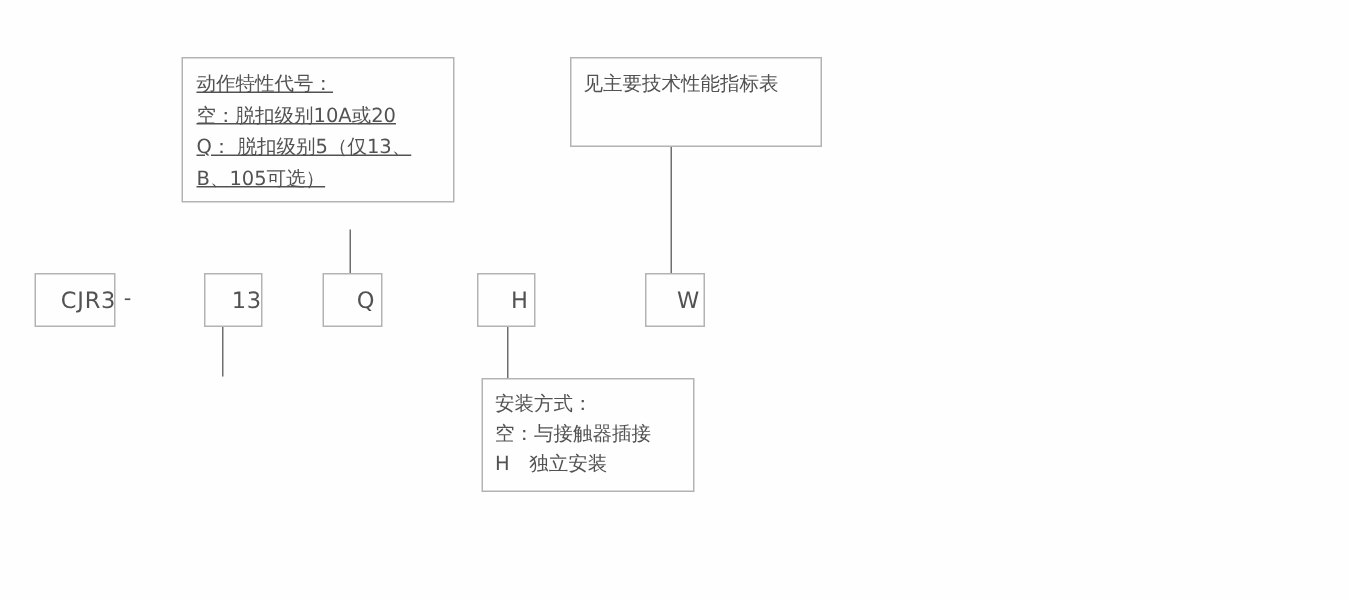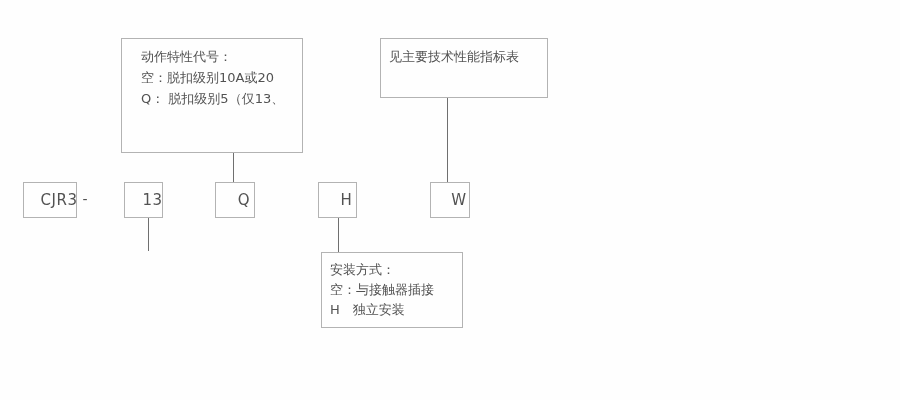--- a/index.html
+++ b/index.html
@@ -43,44 +43,45 @@
     position: absolute;
     width: 1px;
     background: #6f6f6f;
   }
   .dash {
     position: absolute;
     font-size: 14px;
     color: #525252;
   }
   
-  .callout-action   { left: 121px; top: 38px;  width: 182px; height: 115px; padding: 7px 0 0 19px; }
+  .callout-action   { left: 121px; top: 38px;  width: 182px; height: 97px; padding: 7px 0 0 9px; text-decoration: underline; }
   .callout-range    { left: 380px; top: 38px;  width: 168px; height: 60px;  padding: 7px 0 0 8px; }
   .callout-spec     { left: 88px;  top: 251px; width: 142px; height: 102px; padding: 6px 0 0 8px; }
   .callout-mount    { left: 321px; top: 252px; width: 142px; height: 76px;  padding: 7px 12px 0 8px; }
   .box-prefix       { left: 23px;  top: 182px; width: 54px;  height: 36px; }
-  .box-13           { left: 124px; top: 182px; width: 39px;  height: 36px; }
+  .box-13           { left: 136px; top: 182px; width: 39px;  height: 36px; }
   .box-q            { left: 215px; top: 182px; width: 40px;  height: 36px; }
   .box-h            { left: 318px; top: 182px; width: 39px;  height: 36px; }
   .box-w            { left: 430px; top: 182px; width: 40px;  height: 36px; }
   .sep              { left: 80px;  top: 191px; width: 10px;  text-align: center; }
   .conn-q           { left: 233px; top: 153px; height: 29px; }
   .conn-w           { left: 447px; top: 98px;  height: 84px; }
   .conn-spec        { left: 148px; top: 218px; height: 33px; }
   .conn-mount       { left: 338px; top: 218px; height: 34px; }
 </style>
 </head>
 <body>
 
 <div class="canvas">
 
   <div class="box callout callout-action lh21">
     <div class="line">动作特性代号：</div>
     <div class="line">空：脱扣级别10A或20</div>
     <div class="line">Q： 脱扣级别5（仅13、</div>
+    <div class="line">B、105可选）</div>
   </div>
 
   <div class="box callout callout-range lh21">
     <div class="line">见主要技术性能指标表</div>
   </div>
 
   <div class="vline conn-q"></div>
   <div class="vline conn-w"></div>
   <div class="vline conn-spec"></div>
   <div class="vline conn-mount"></div>

